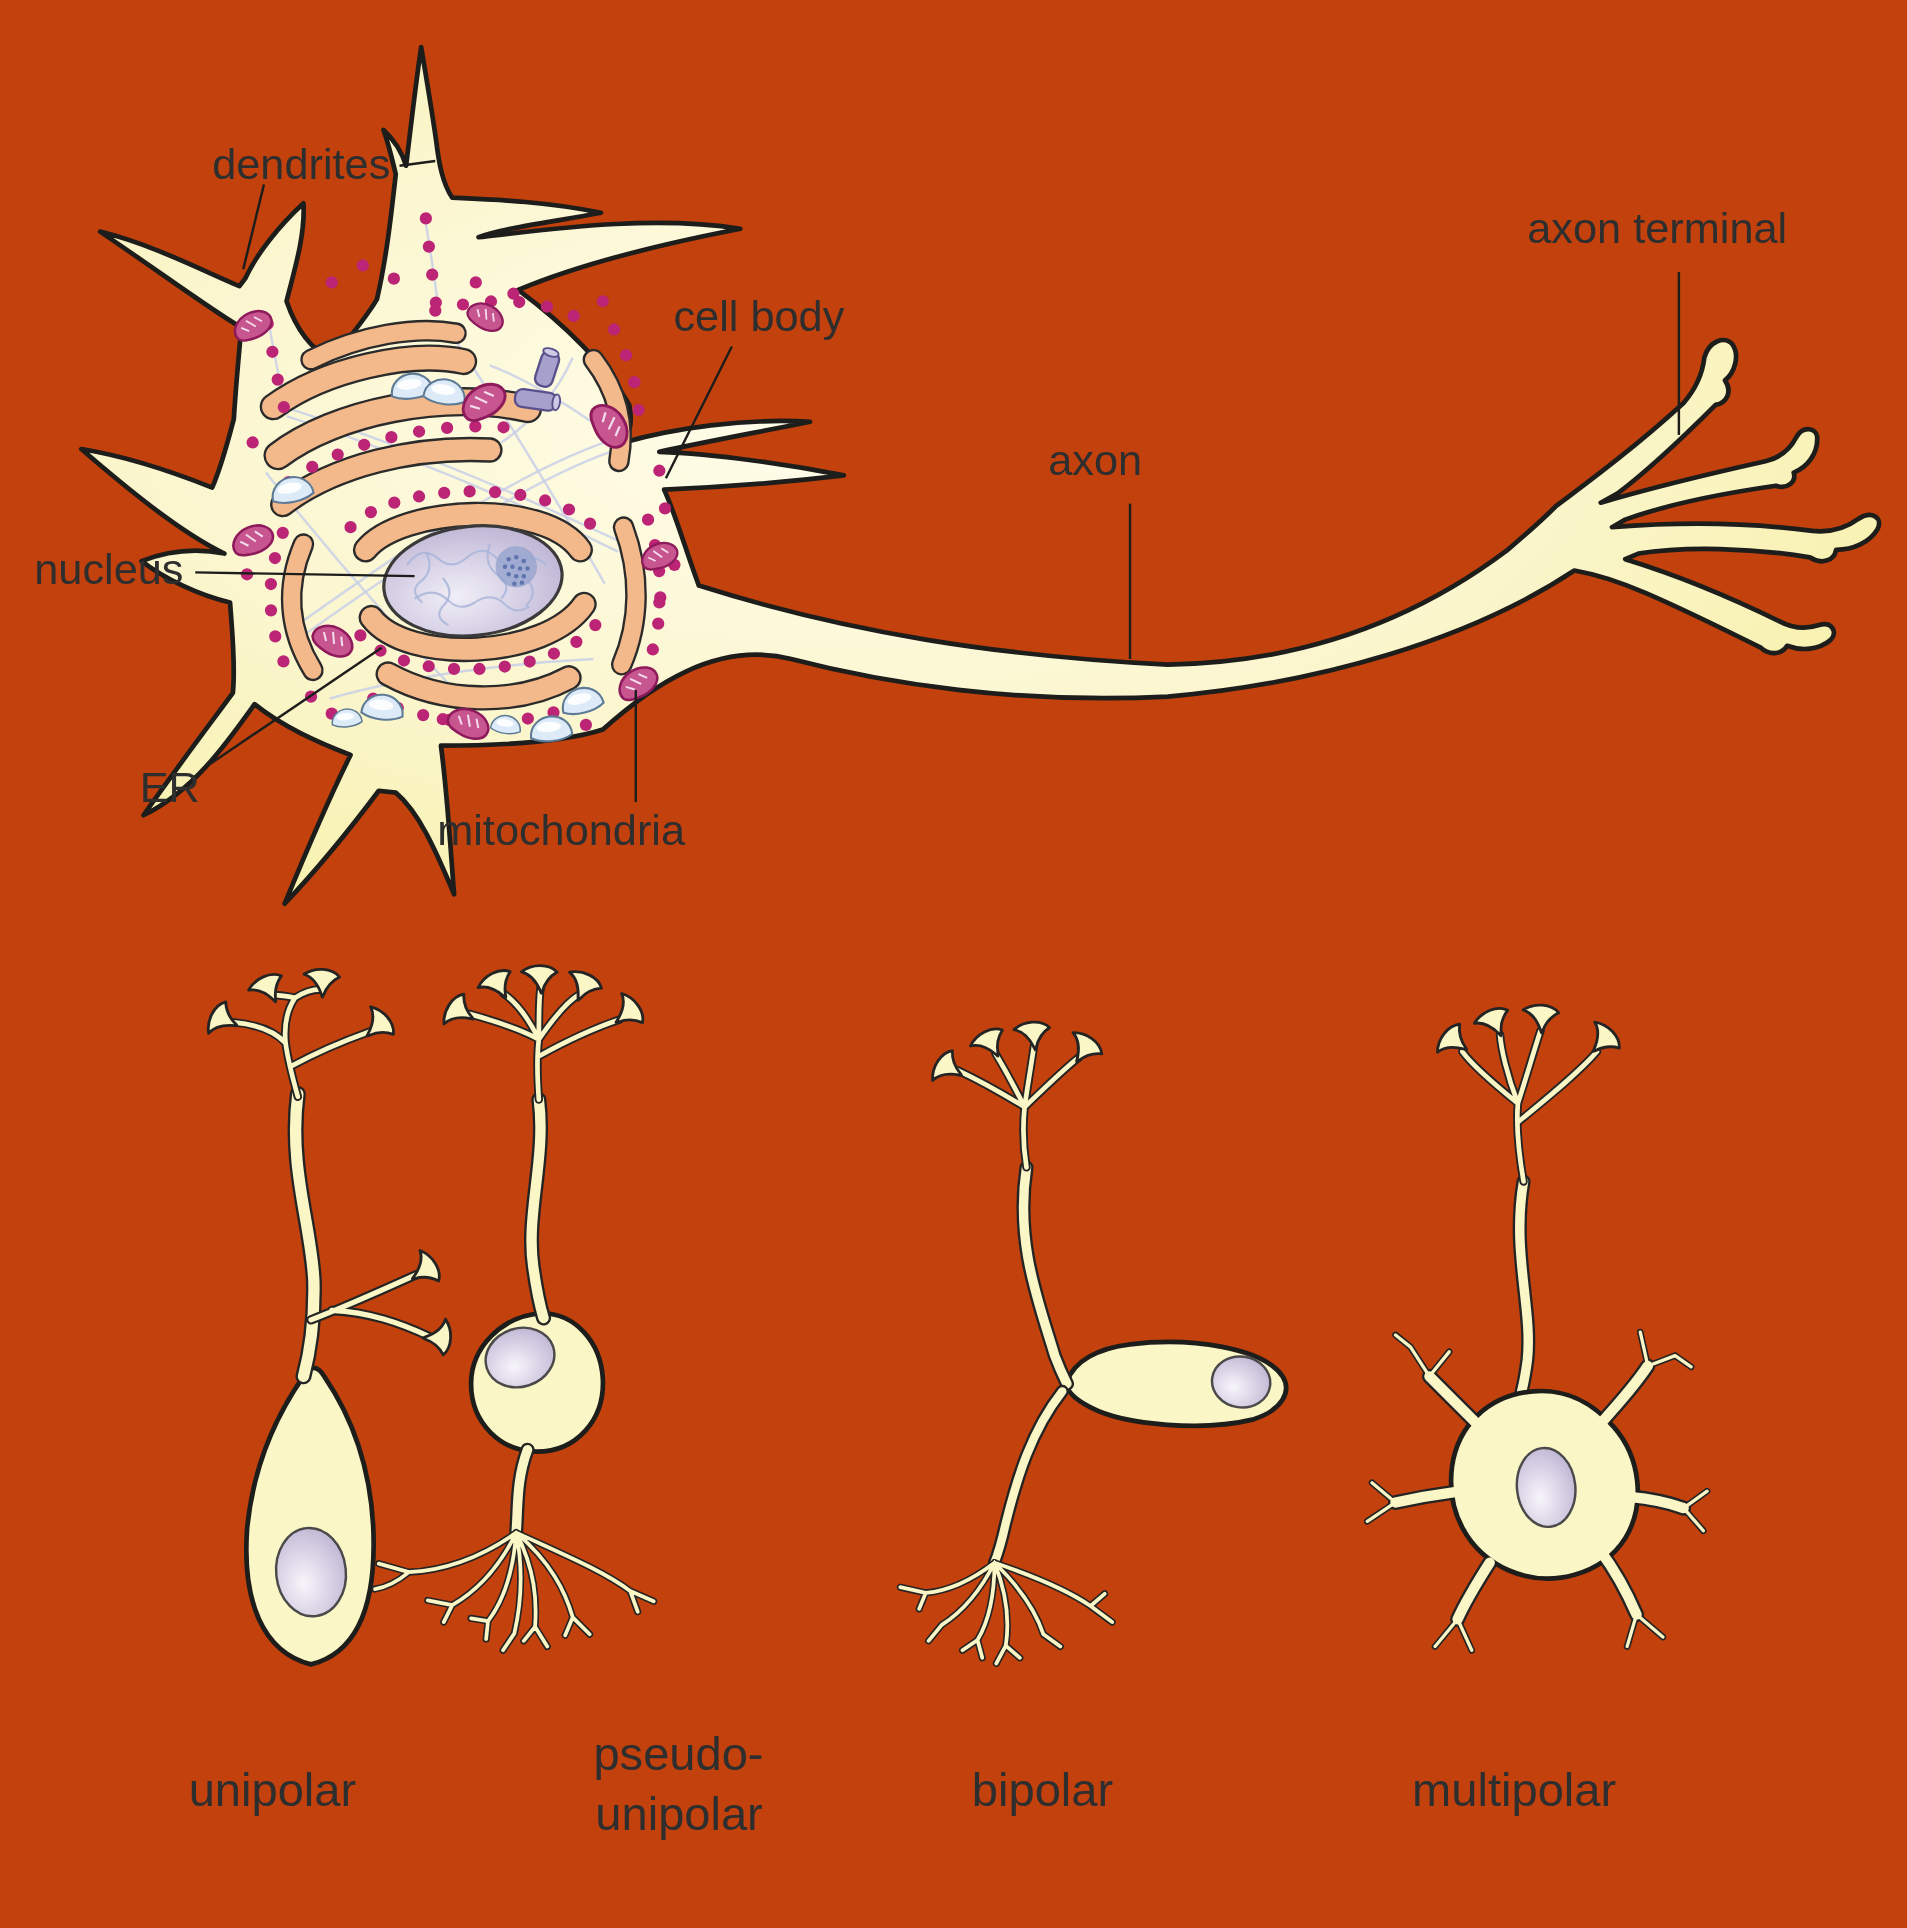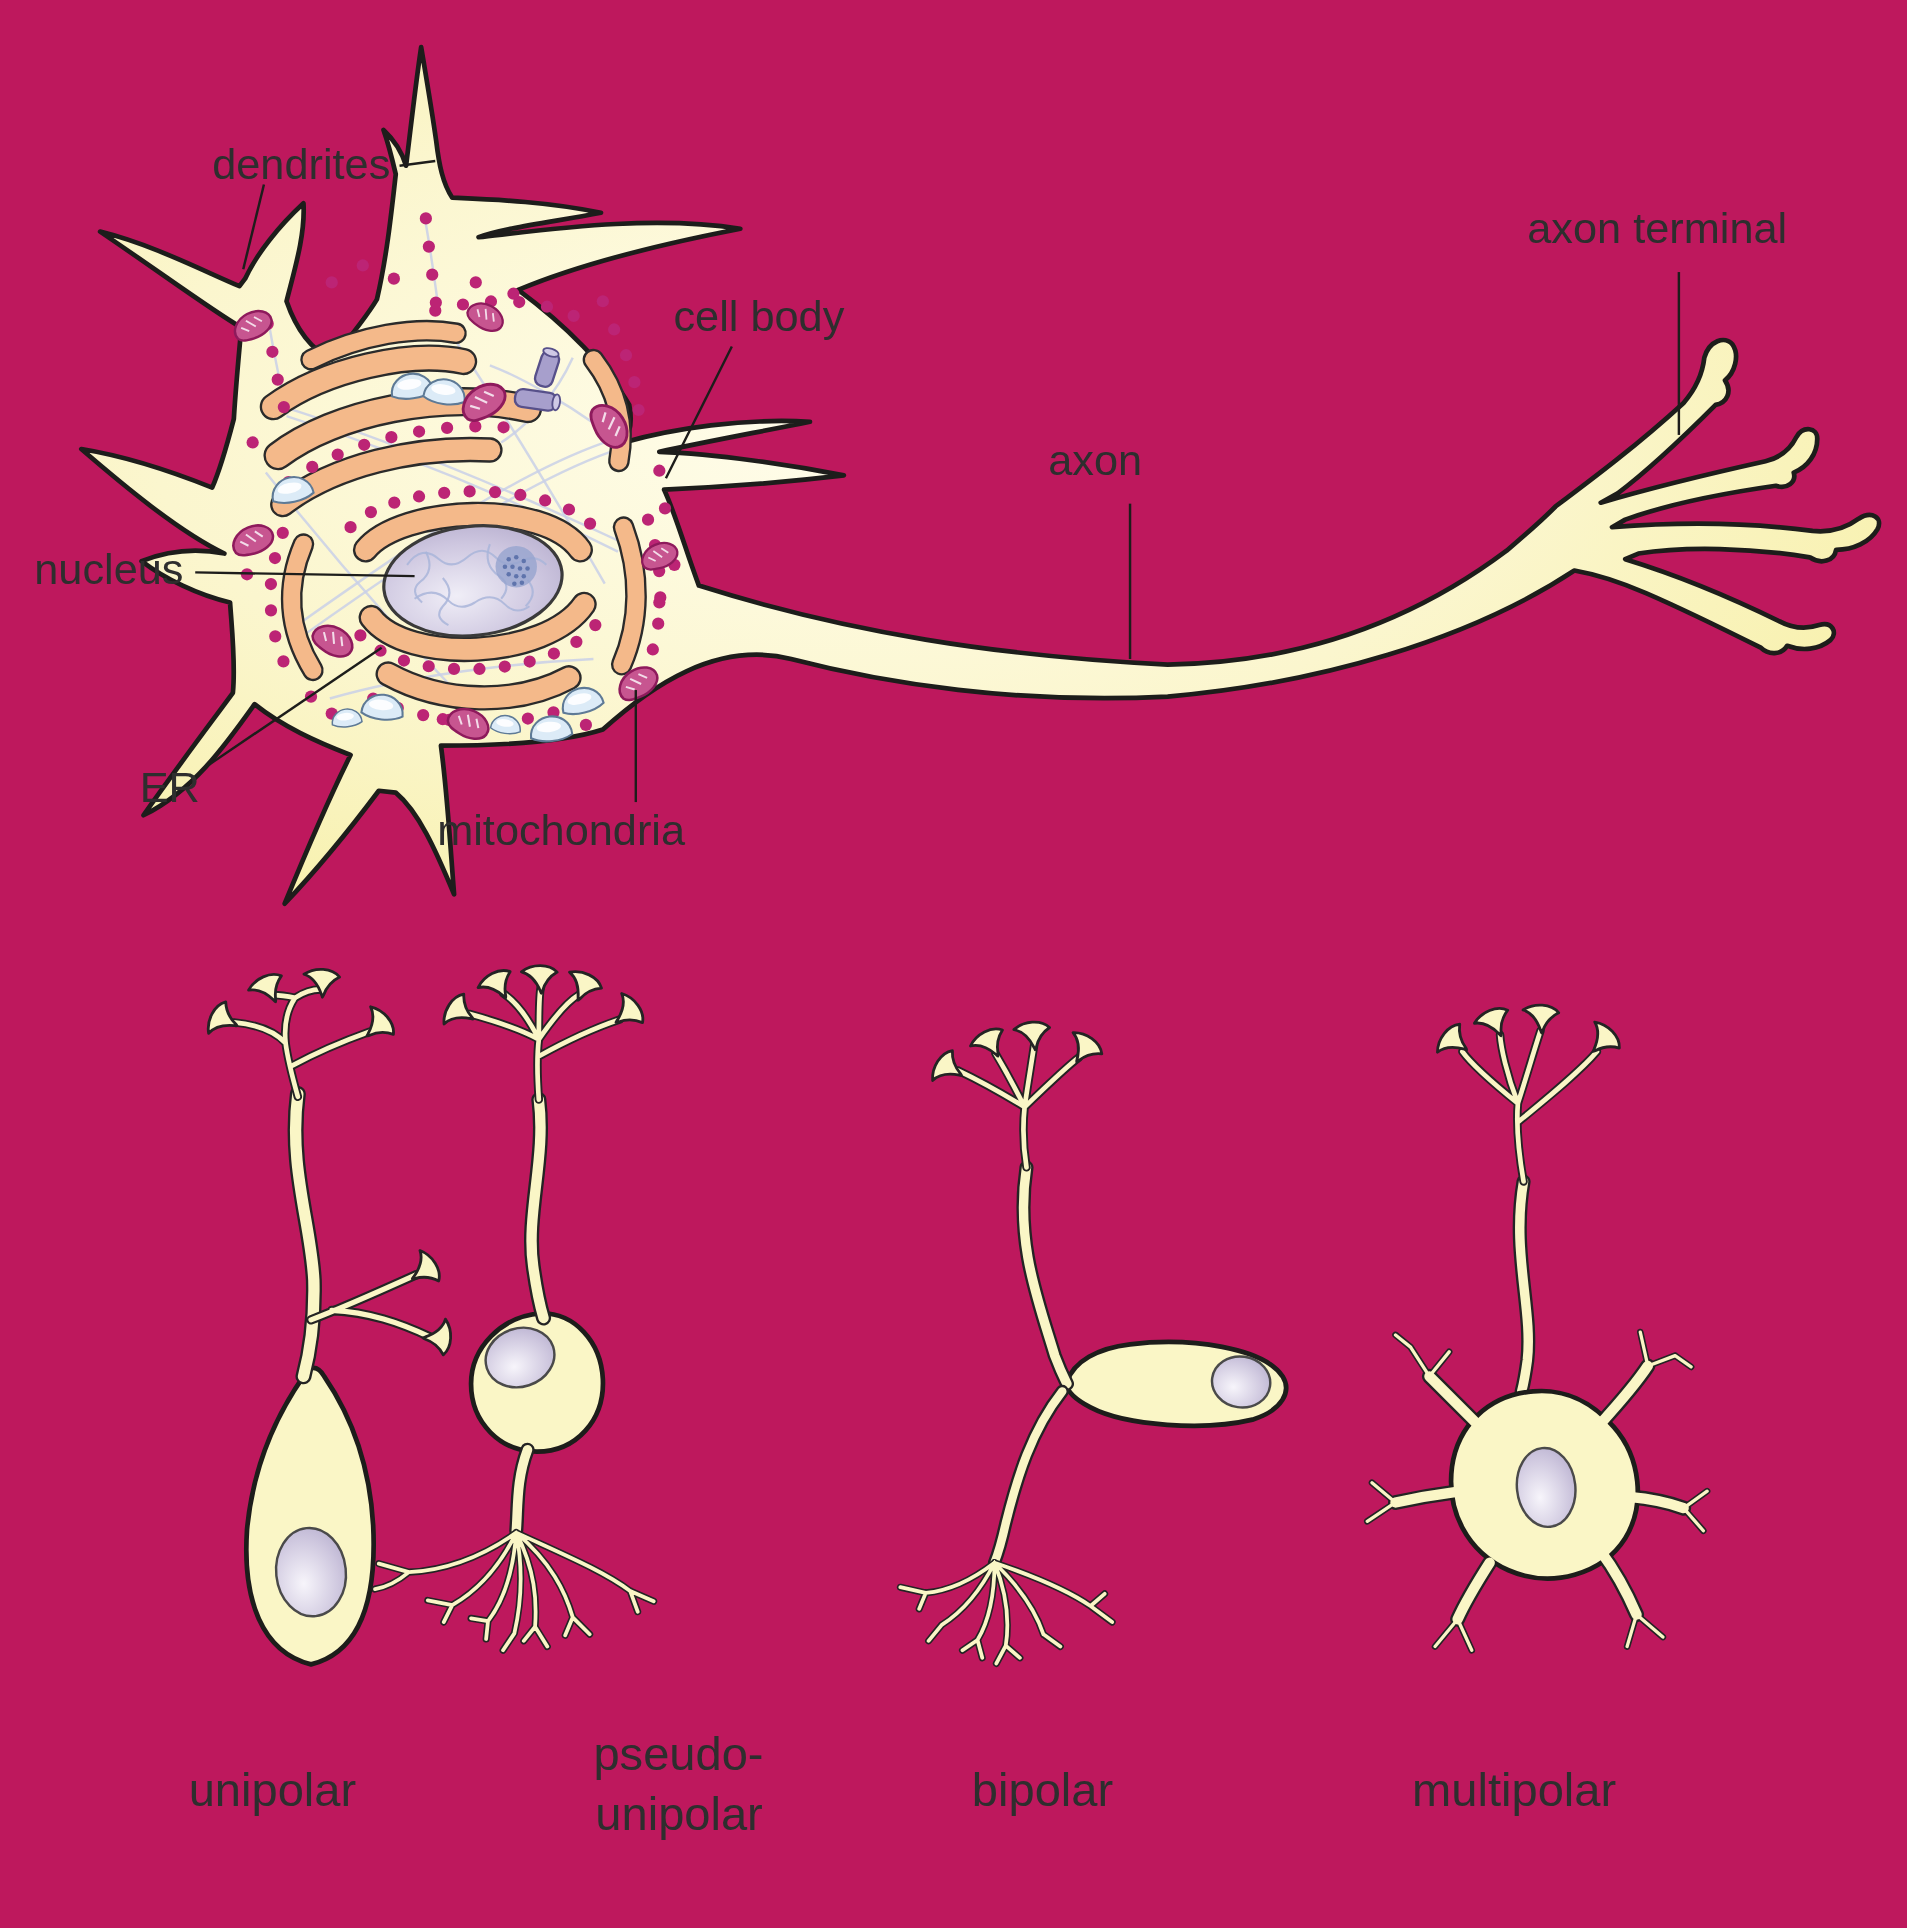--- a/index.html
+++ b/index.html
@@ -1,16 +1,16 @@
 <!DOCTYPE html>
 <html style="font-size:15px"><head>
 <meta charset="utf-8">
 <style>
   html,body{margin:0;padding:0;background:#ffffff;}
-  .canvas{position:relative;width:1908px;height:1928px;background:#be185d;overflow:hidden;
+  .canvas{position:relative;width:1908px;height:1928px;background:#c2410c;overflow:hidden;
           font-family:"Liberation Sans", sans-serif;}
   svg{position:absolute;left:0;top:0;}
   .lbl{fill:#2e2e2e;font-family:"Liberation Sans", sans-serif;font-size:46px;}
   .lblBig{fill:#2e2e2e;font-family:"Liberation Sans", sans-serif;font-size:50px;}
   .leader{stroke:#1d1d1b;stroke-width:2.6;fill:none;}
   .outline{stroke:#1d1d1b;stroke-width:5;stroke-linejoin:round;}
   .ero{fill:none;stroke:#2b2b2b;stroke-linecap:round;}
   .eri{fill:none;stroke:#f4b98a;stroke-linecap:round;}
   .dots{fill:none;stroke:#bc2475;stroke-linecap:round;stroke-width:13;}
   .mt{fill:none;stroke:#c9d0e8;stroke-width:2.6;opacity:.85;}

